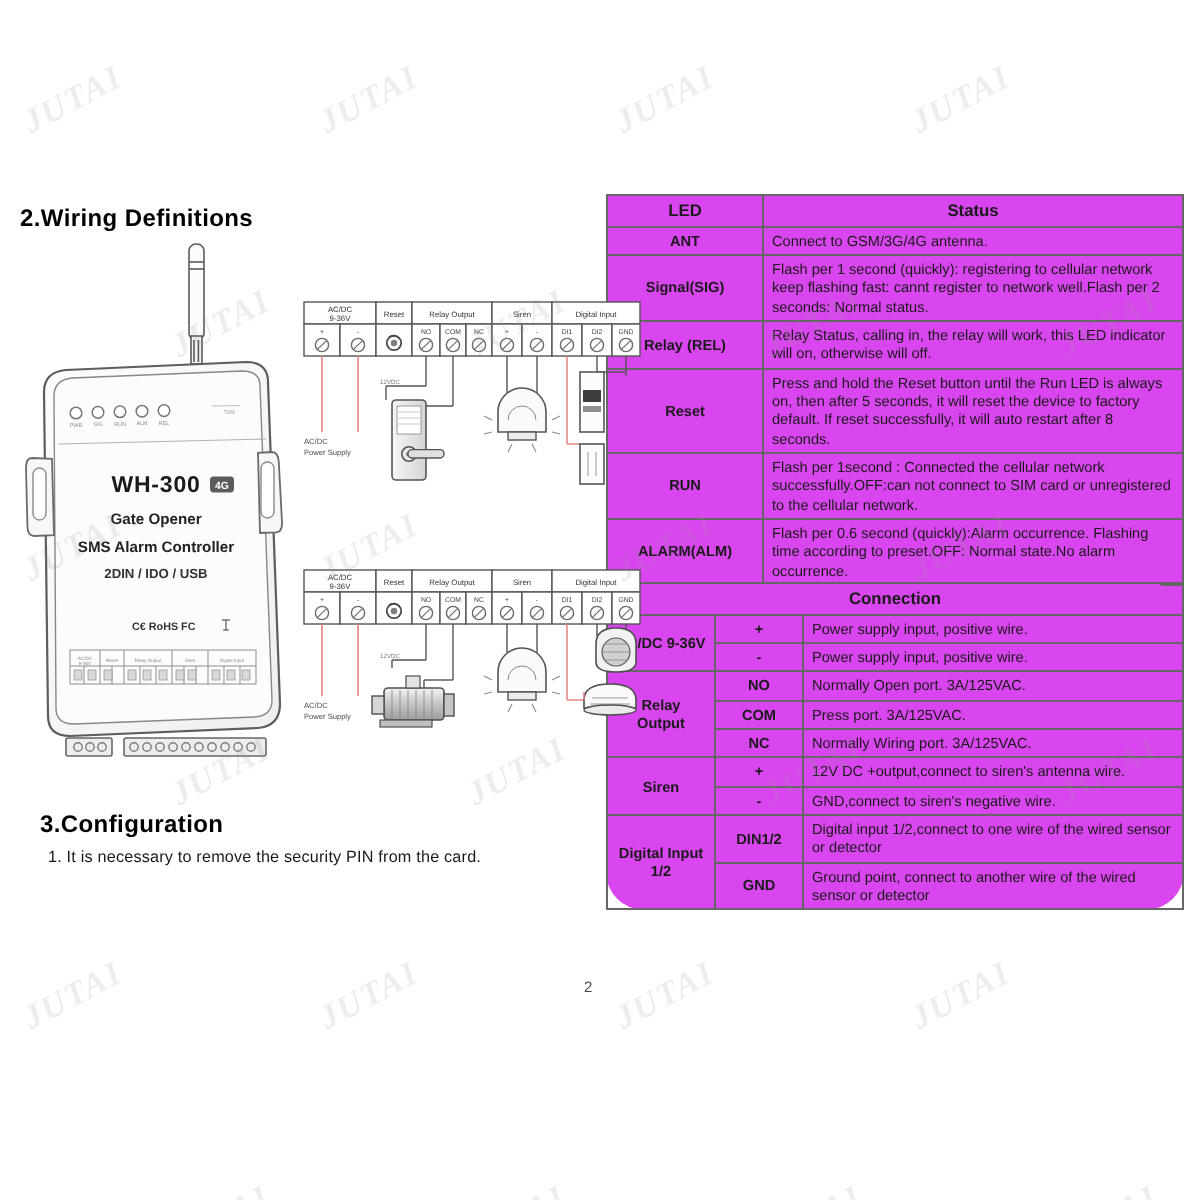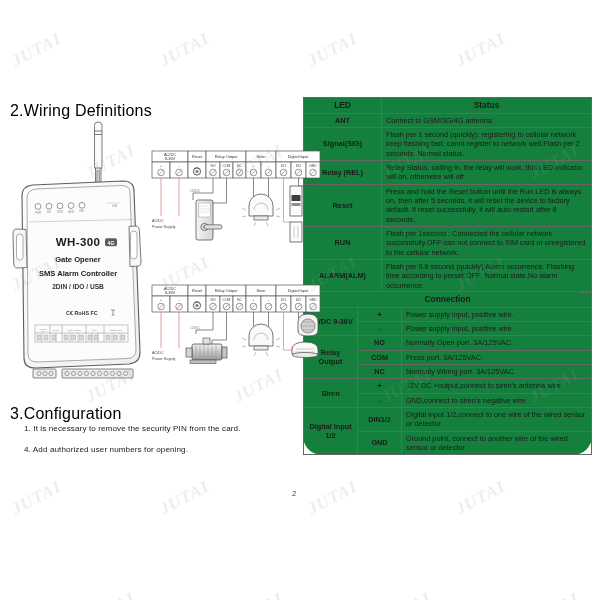--- a/index.html
+++ b/index.html
@@ -32,27 +32,27 @@
     font-size: 17px;
     color: rgba(150,150,150,0.17);
     transform: rotate(-28deg);
     white-space: nowrap;
     letter-spacing: 1px;
   }
 
   
   .section-heading {
     position: absolute;
-    font-size: 16px;
-    font-weight: normal;
+    font-size: 12px;
+    font-weight: bold;
     color: #000;
     letter-spacing: 0.2px;
   }
   #wiring-heading { left: 10px; top: 102px; }
-  #config-heading { left: 10px; top: 405px; }
+  #config-heading { left: 20px; top: 405px; }
 
   
   #config-list {
     position: absolute;
     left: 24px; top: 424px;
     width: 270px;
   }
   .config-item {
     font-size: 8.1px;
     color: #1a1a1a;
@@ -67,21 +67,21 @@
     left: 292px; top: 489px;
     font-size: 7.5px;
     color: #444;
   }
 
   
   .doc-table {
     position: absolute;
     border-collapse: collapse;
     table-layout: fixed;
-    background: #15803d;
+    background: #d946ef;
   }
   .doc-table td, .doc-table th {
     border: 1px solid #666;
     padding: 2px 4px;
     vertical-align: middle;
     font-size: 7.3px;
     line-height: 1.28;
     color: #1a1a1a;
   }
   .doc-table th {
@@ -542,21 +542,20 @@
       <line x1="292" y1="350" x2="292" y2="346" stroke="#e0837f" stroke-width="0.75"></line>
     </g>
   </svg>
 
   <div class="section-heading" id="wiring-heading">2.Wiring Definitions</div>
 
   <div class="section-heading" id="config-heading">3.Configuration</div>
 
   <div id="config-list">
     <div class="config-item">1. It is necessary to remove the security PIN from the card.</div>
-    <div class="config-item">4. Add authorized user numbers for opening.</div>
   </div>
 
   <div id="page-number">2</div>
 
   <table class="doc-table" id="led-table">
     <colgroup>
         <col style="width:78px">
         <col style="width:210px">
       </colgroup>
     <thead>

